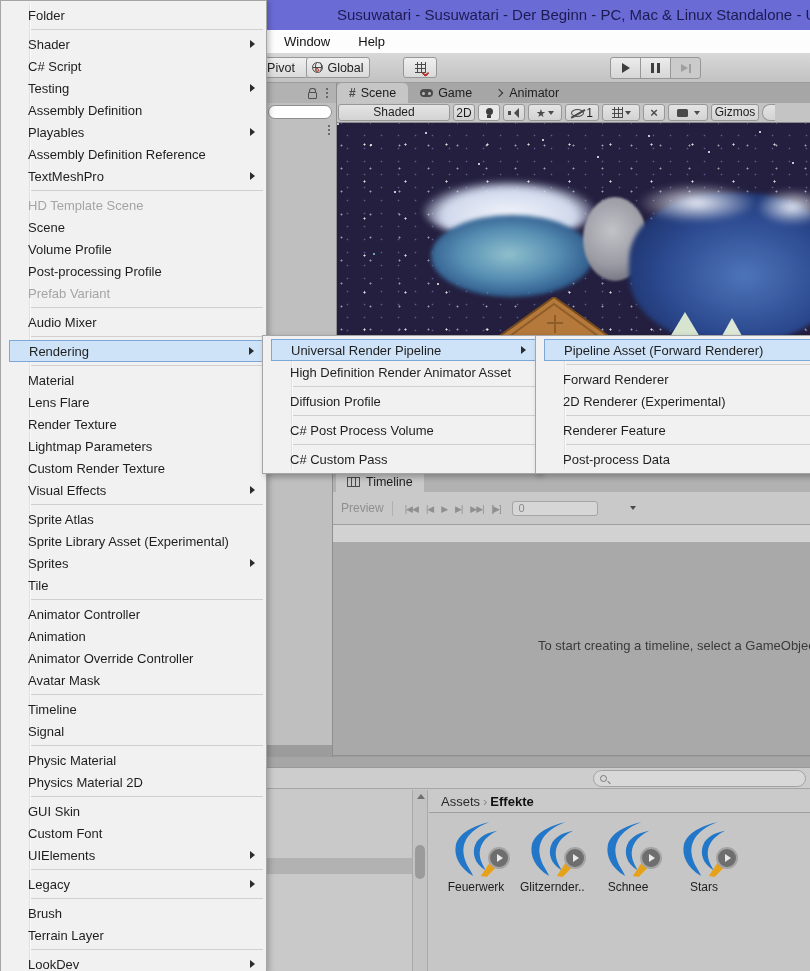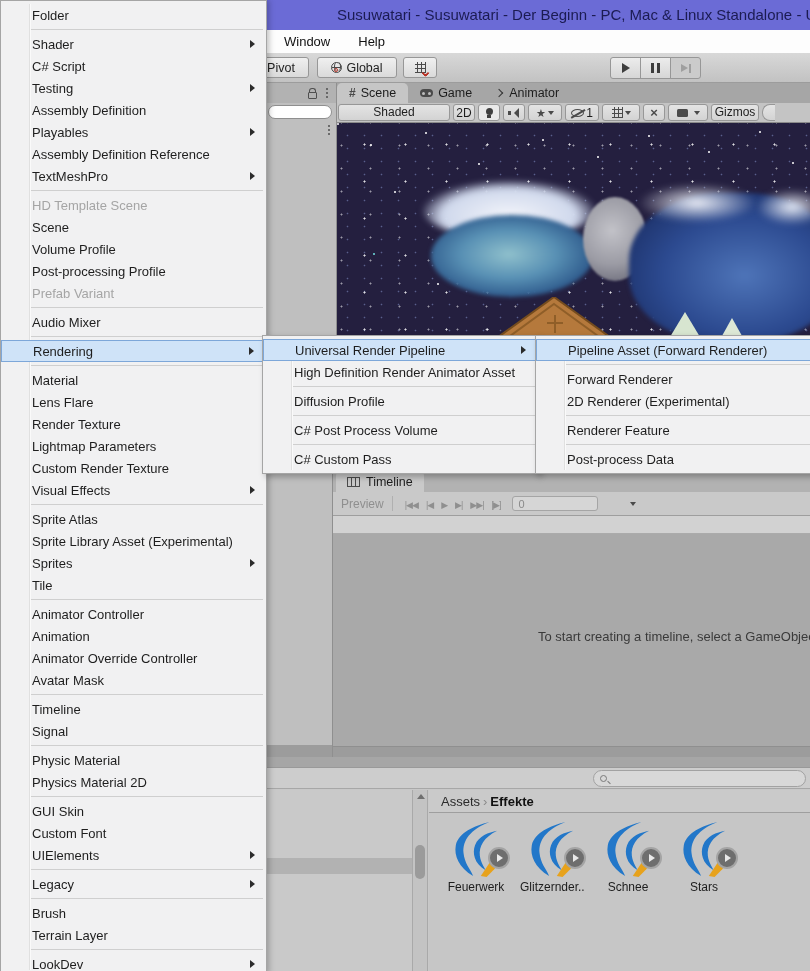--- a/index.html
+++ b/index.html
@@ -111,21 +111,21 @@
   .roof{position:absolute;left:150px;top:174px;}
   .tree{position:absolute;width:0;height:0;filter:blur(.4px);}
   .tree1{left:324px;top:189px;border-left:24px solid transparent;border-right:24px solid transparent;border-bottom:40px solid #d7e5d0;}
   .tree2{left:376px;top:195px;border-left:19px solid transparent;border-right:19px solid transparent;border-bottom:34px solid #dde8d6;}
 
   
   .timeline{left:332px;right:0;top:472px;height:285px;background:#a9a9a9;border-left:1px solid #8f8f8f;}
   .tl-tabs{height:20px;background:#b2b2b2;position:relative;}
   .tl-tab{position:absolute;left:3px;top:0;height:20px;background:#c9c9c9;border-radius:4px 4px 0 0;
           display:flex;align-items:center;gap:6px;padding:0 11px;font-size:12.5px;color:#1d1d1d;}
-  .tl-bar{height:24px;background:#c9c9c9;border-bottom:1px solid #9e9e9e;display:flex;align-items:center;
+  .tl-bar{height:33px;background:#c9c9c9;border-bottom:1px solid #9e9e9e;display:flex;align-items:center;
           font-size:12px;color:#8f8f8f;padding-left:8px;gap:8px;}
   .tl-sep{width:1px;height:15px;background:#b0b0b0;}
   .tpb{font-size:9px;color:#8f8f8f;letter-spacing:-1px;padding:0 4px;}
   .tl-input{width:86px;height:15px;background:#d6d6d6;border:1px solid #a5a5a5;border-radius:3px;
             font-size:11px;color:#8a8a8a;padding:0 5px;font-family:"Liberation Sans",sans-serif;}
   .tl-dd{width:26px;height:15px;display:flex;align-items:center;justify-content:center;margin-left:14px;}
   .tl-band{height:18px;background:#d2d2d2;border-bottom:1px solid #ababab;}
   .tl-content{position:relative;height:212px;background:#a9a9a9;font-size:13px;color:#3a3a3a;overflow:hidden;}
   .tl-msg{position:absolute;left:205px;top:95px;white-space:nowrap;}
   .tl-bottom{height:12px;background:#9c9c9c;border-top:1px solid #8f8f8f;}
@@ -158,21 +158,21 @@
   .aplay .tri{width:0;height:0;border-top:4px solid transparent;border-bottom:4px solid transparent;border-left:6px solid #e9e9e9;margin-left:2px;}
   .alabel{font-size:12px;color:#1d1d1d;margin-top:3px;white-space:nowrap;overflow:hidden;}
 
   
   .wmenu{position:absolute;background:#f1f1f2;border:1px solid #a5a5a5;box-shadow:3px 3px 6px rgba(0,0,0,.28);
          padding:3px 0;font-size:13px;color:#1e1e1e;}
   .wmenu:before{content:'';position:absolute;left:28px;top:3px;bottom:3px;width:1px;background:#e0e0e0;box-shadow:1px 0 0 #fafafa;}
   .mainmenu{left:0;top:0;width:267px;height:974px;box-shadow:2px 0 6px rgba(0,0,0,.25);}
   .submenu1{left:262px;top:335px;width:277px;}
   .submenu2{left:535px;top:335px;width:280px;}
-  .mi{height:22px;display:flex;align-items:center;padding:0 8px 0 31px;position:relative;cursor:default;}
+  .mi{height:22px;display:flex;align-items:center;padding:0 8px 0 19px;position:relative;cursor:default;margin-left:8px;}
   .mi.hl{background:var(--menu-highlight,#cfe3f8);border:1px solid var(--menu-highlight-border,#7da7d9);}
   .mi.dis{color:#a5a5a5;}
   .mi-arrow{position:absolute;right:11px;top:50%;margin-top:-4px;width:0;height:0;
             border-top:4px solid transparent;border-bottom:4px solid transparent;border-left:5px solid #2b2b2b;}
   .msep{height:1px;background:#cfcfcf;margin:3px 3px 3px 30px;}
 </style>
 </head>
 <body>
 
 <div id="stage">
@@ -183,21 +183,21 @@
 
   <div class="abs menubar">
     <span>Window</span>
     <span>Help</span>
   </div>
 
   <div class="abs maintoolbar">
     <div class="winbtn" style="left:-14px;width:56px;">
       <span>Pivot</span>
     </div>
-    <div class="winbtn" style="left:50px;width:80px;">
+    <div class="winbtn" style="left:39px;width:64px;">
       <span class="globe">
           <span class="globedot"></span>
         </span>
       <span>Global</span>
     </div>
     <div class="winbtn" style="left:136px;width:34px;">
       <span class="gridico">
           <span class="snapred"></span>
         </span>
     </div>

